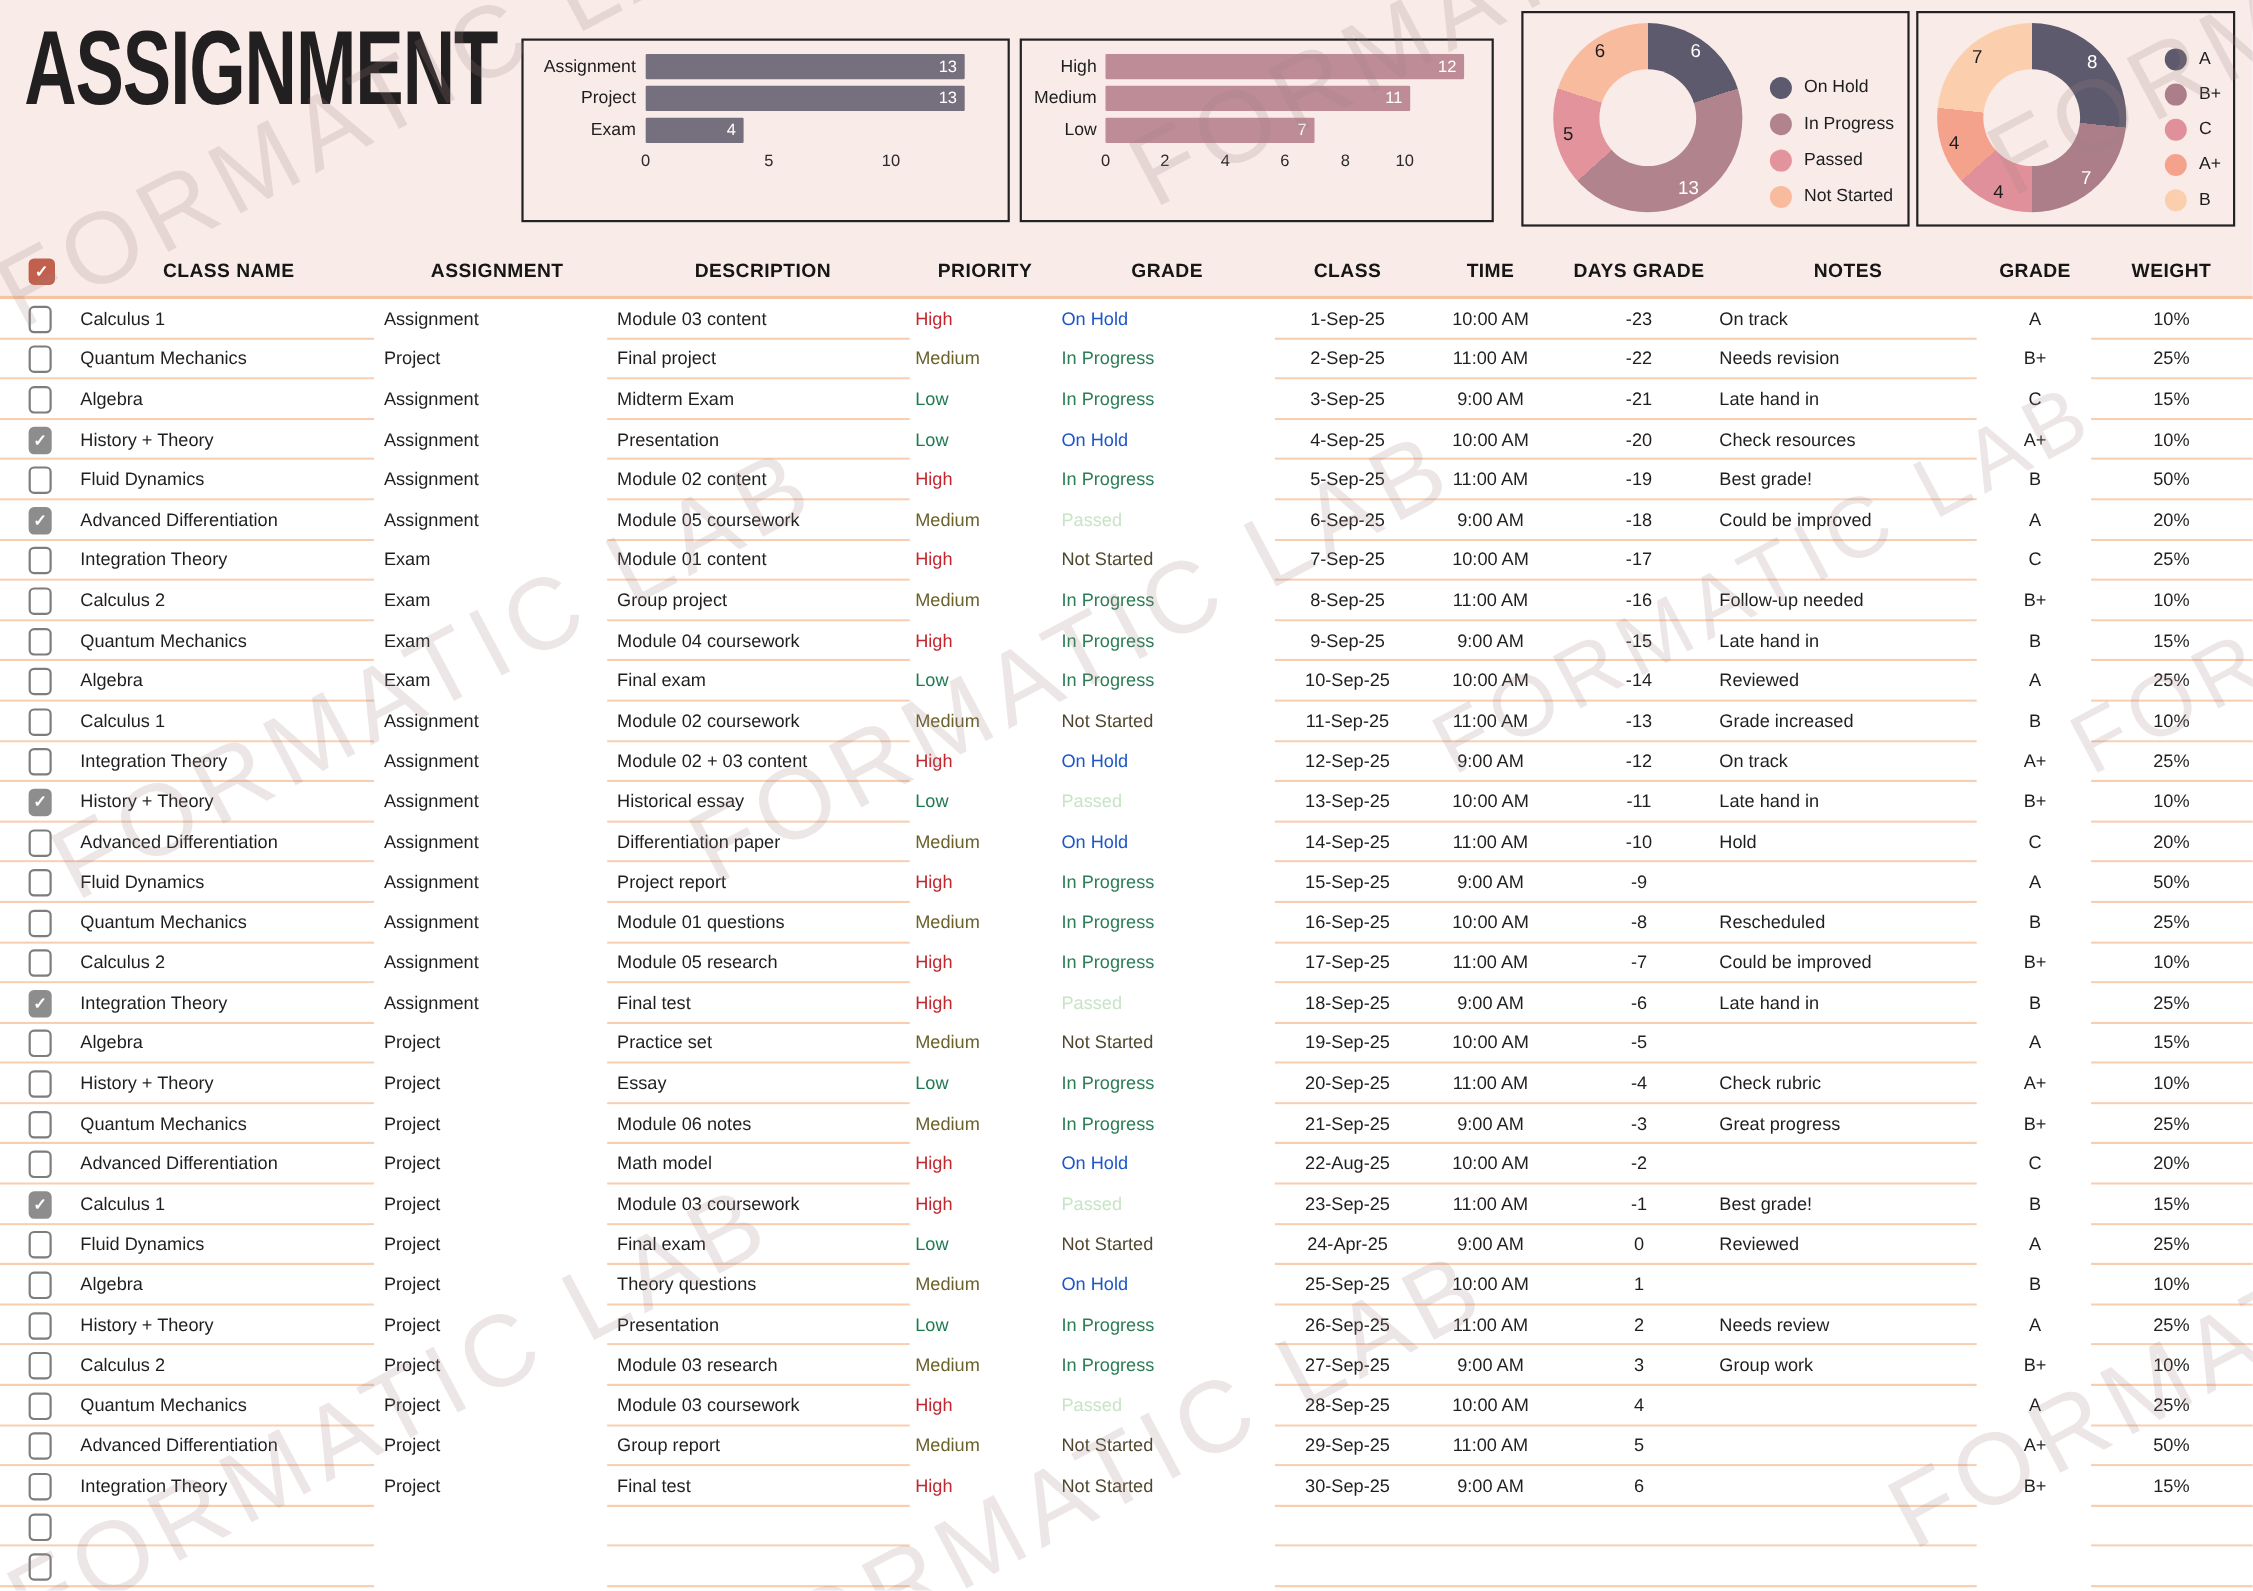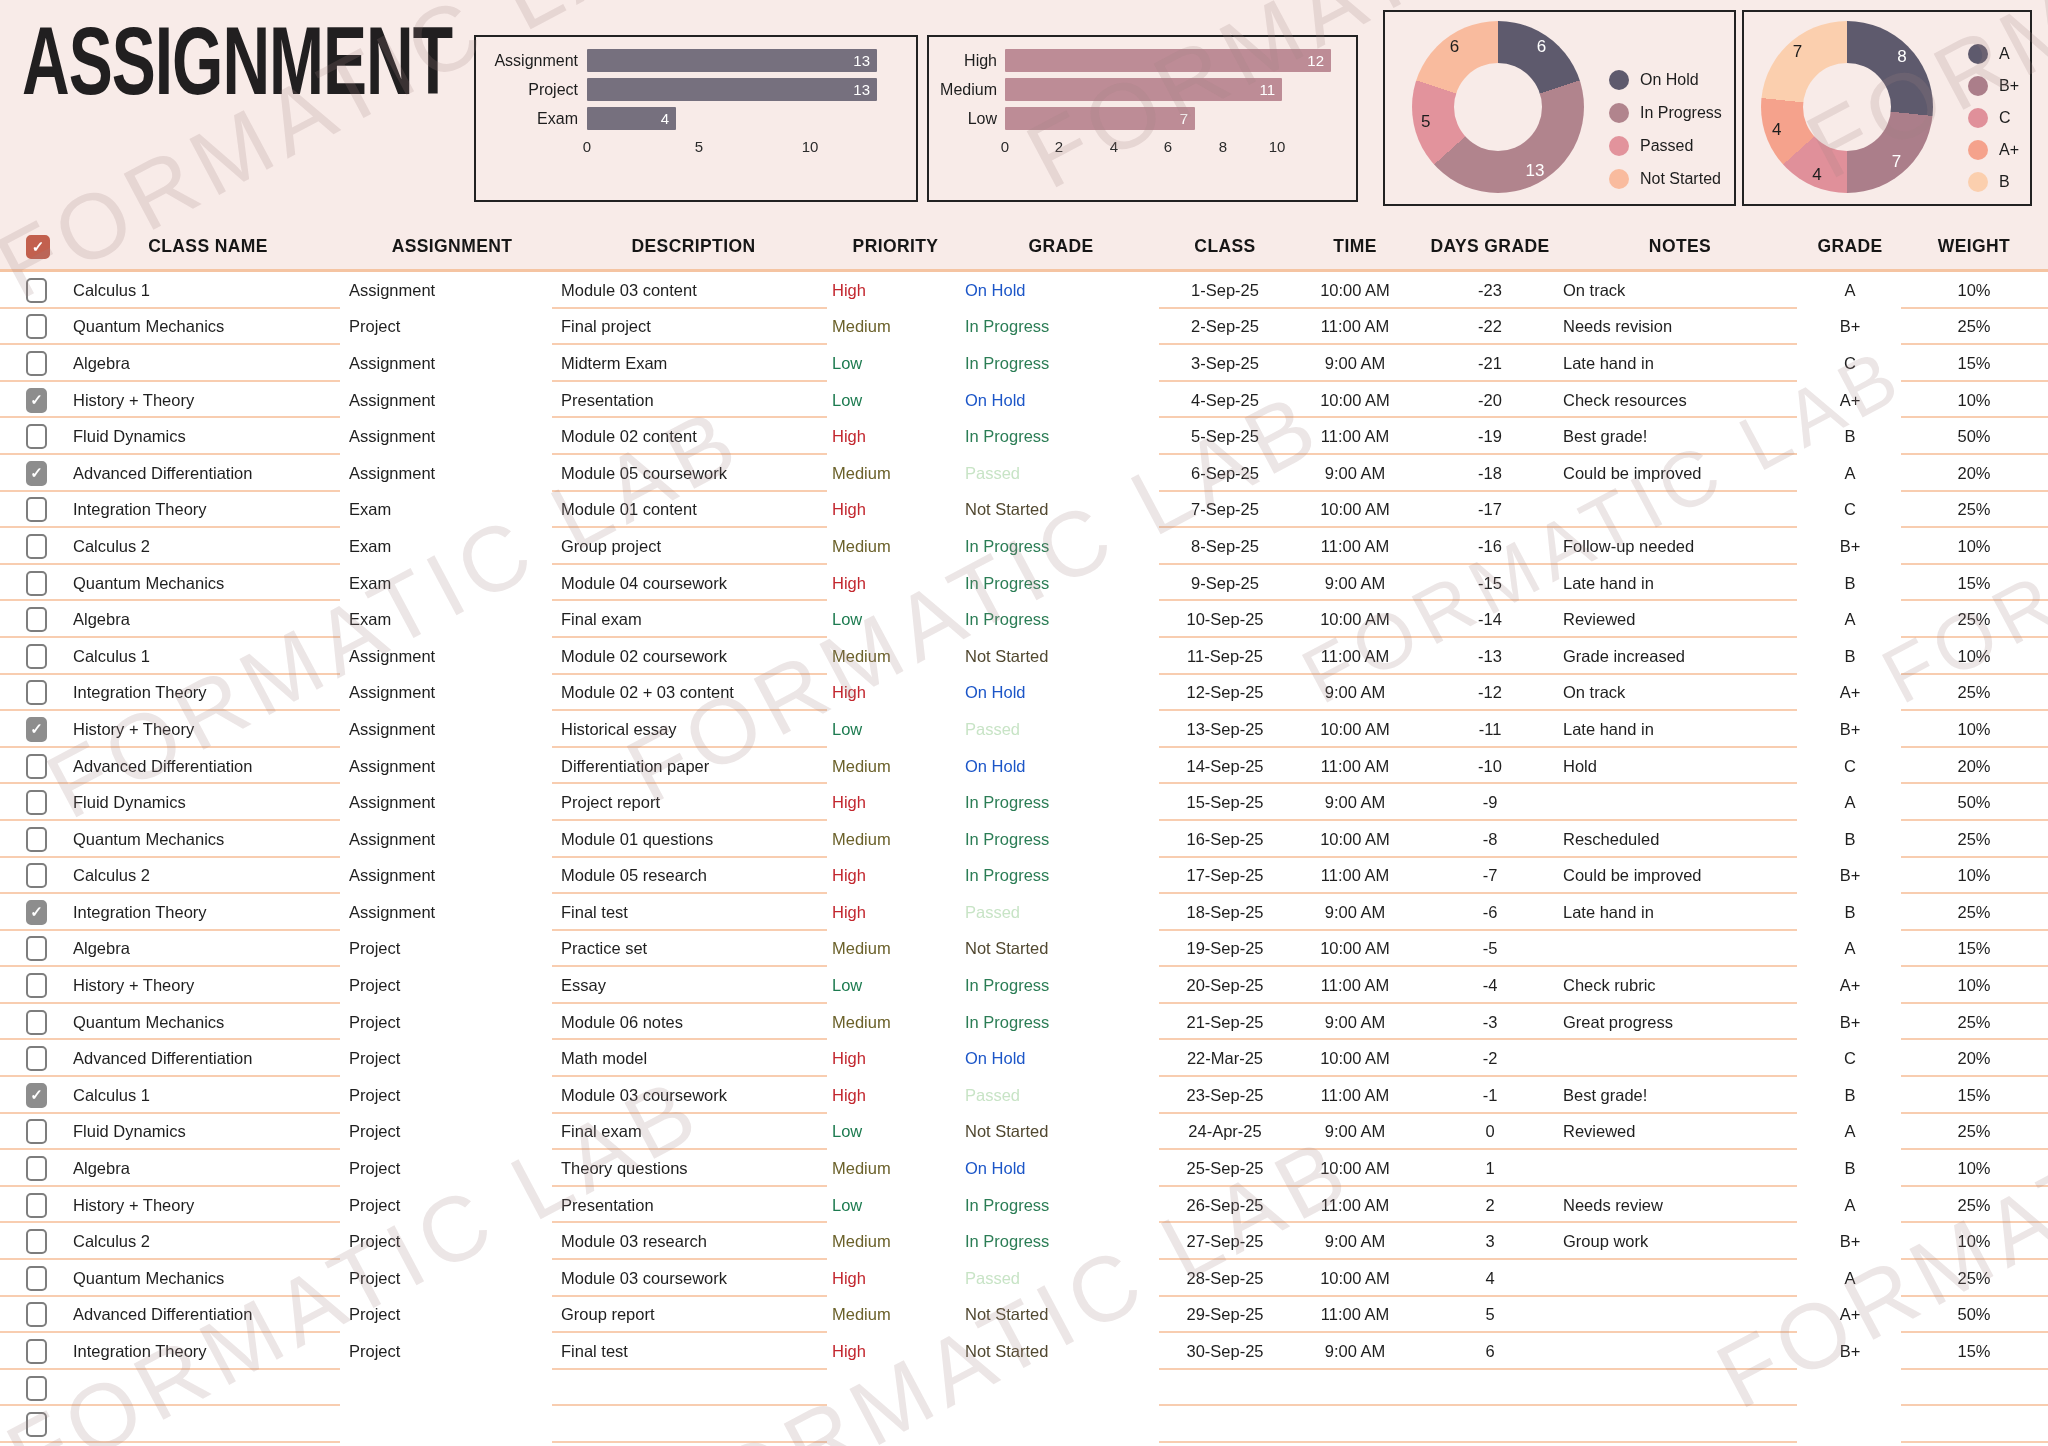--- a/index.html
+++ b/index.html
@@ -653,21 +653,21 @@
     </div>
     <div class="trow">
       <div>
         <div class="cb"></div>
       </div>
       <div class="cell left">Advanced Differentiation</div>
       <div class="cell left">Project</div>
       <div class="cell left">Math model</div>
       <div class="cell left" style="color: rgb(194, 38, 46);">High</div>
       <div class="cell left" style="color: rgb(28, 86, 200);">On Hold</div>
-      <div class="cell center">22-Mar-25</div>
+      <div class="cell center">22-Aug-25</div>
       <div class="cell center">10:00 AM</div>
       <div class="cell center">-2</div>
       <div class="cell left"></div>
       <div class="cell center">C</div>
       <div class="cell center">20%</div>
       <div class="seg" style="left: 0px; width: 340px;"></div>
       <div class="seg" style="left: 552px; width: 275px;"></div>
       <div class="seg" style="left: 1159px; width: 638px;"></div>
       <div class="seg" style="left: 1901px; width: 147px;"></div>
     </div>

